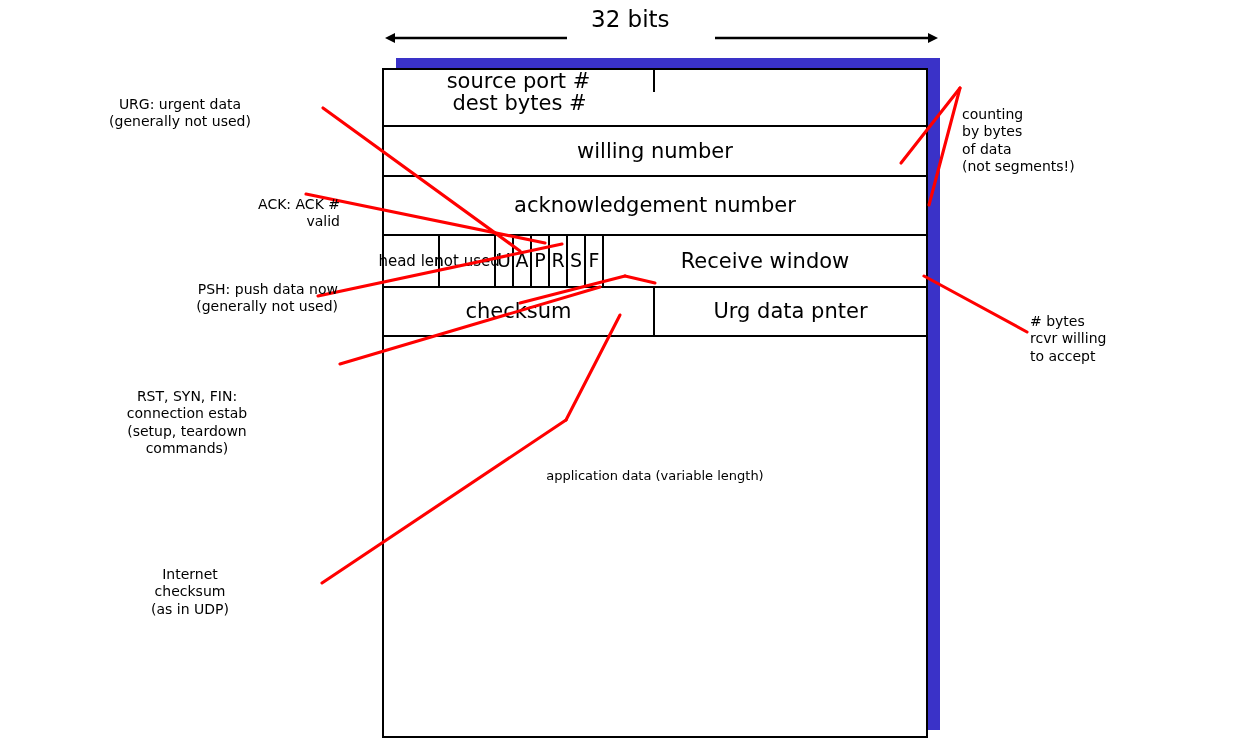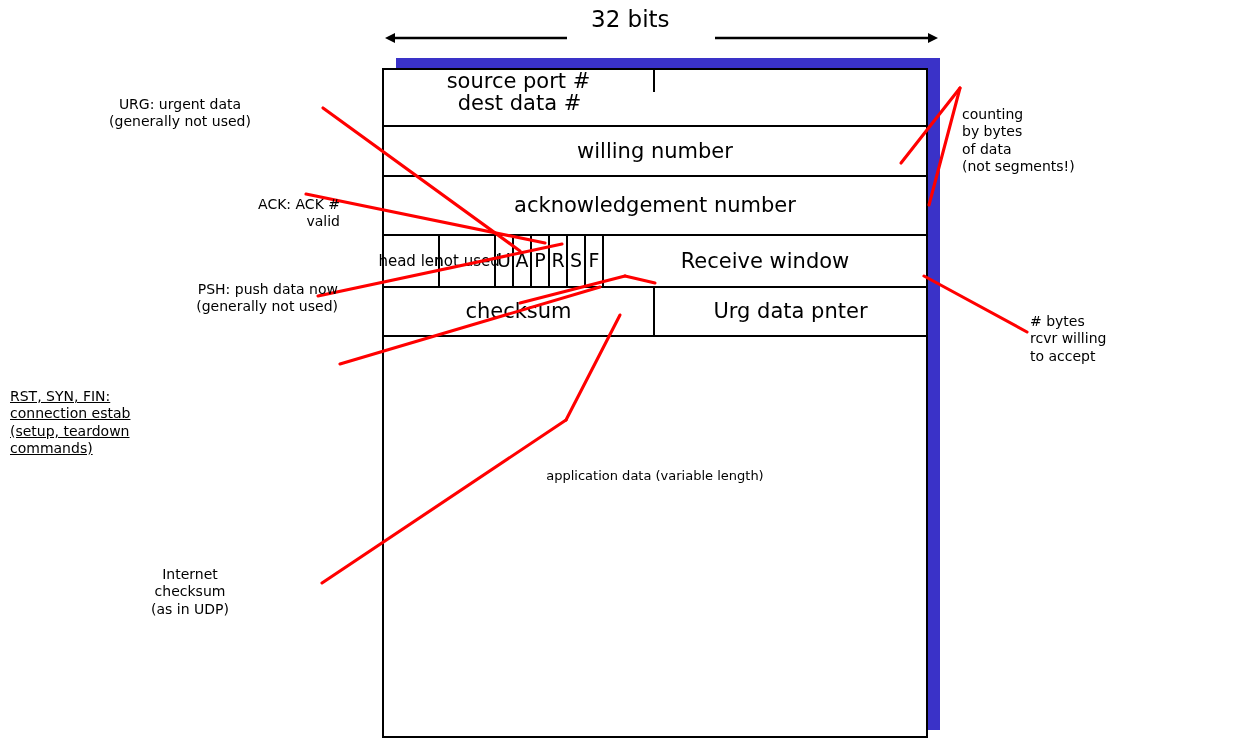--- a/index.html
+++ b/index.html
@@ -148,21 +148,21 @@
     font-size: 14px;
     line-height: 1.24;
     white-space: pre-line;
     z-index: 6;
     margin-top: 36px;
   }
 
   #annot-urg  { left: 20px;  top: 60px;  width: 320px; text-align: center; }
   #annot-ack  { left: 20px;  top: 160px; width: 320px; text-align: right; }
   #annot-psh  { left: 6px;   top: 245px; width: 332px; text-align: right; }
-  #annot-rsf  { left: 10px;  top: 352px; width: 330px; text-align: left; text-decoration: underline; }
+  #annot-rsf  { left: 22px;  top: 352px; width: 330px; text-align: center; }
   #annot-icsum{ left: 40px;  top: 530px; width: 300px; text-align: center; }
 
   #annot-counting { left: 962px; top: 70px;  width: 265px; text-align: left; }
   #annot-rwnd     { left: 1030px; top: 277px; width: 200px; text-align: left; }
 </style>
 </head>
 <body>
 
 <div id="stage">
 
@@ -170,21 +170,21 @@
     <span>32 bits</span>
   </div>
 
   <div class="blue-shadow" id="shadow-top"></div>
   <div class="blue-shadow" id="shadow-right"></div>
 
   <div id="segment-table">
 
     <div class="seg-row row-ports">
       <div class="seg-cell half divide">source port #</div>
-      <div class="seg-cell half">dest data #</div>
+      <div class="seg-cell half">dest bytes #</div>
     </div>
 
     <div class="seg-row row-seq">
       <div class="seg-cell" style="width:100%">willing number</div>
     </div>
 
     <div class="seg-row row-ack">
       <div class="seg-cell" style="width:100%">acknowledgement number</div>
     </div>
 

